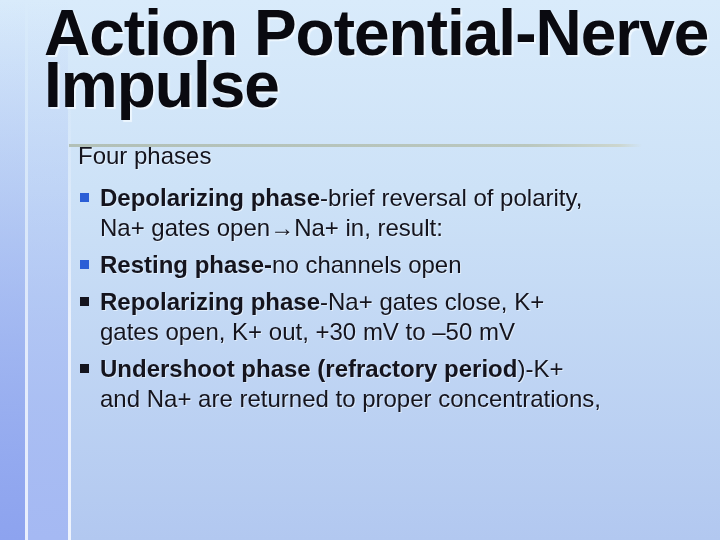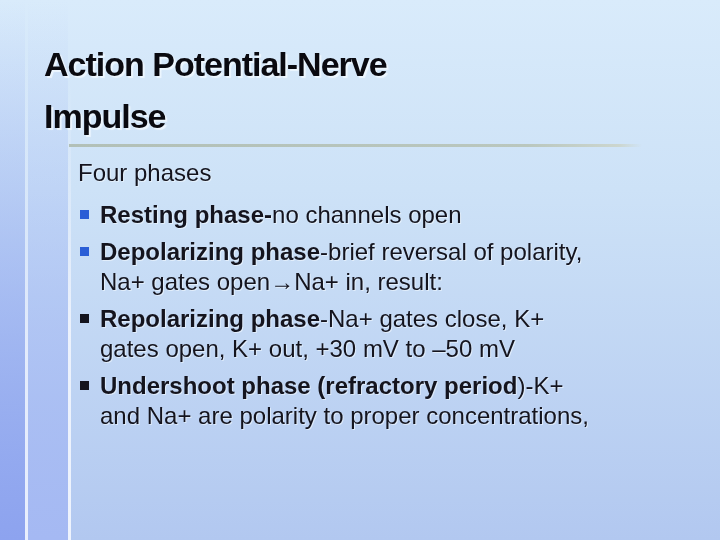--- a/index.html
+++ b/index.html
@@ -17,28 +17,28 @@
     background:linear-gradient(180deg, rgba(233,239,253,0) 10%, rgba(233,239,253,0.85) 65%, #e9effd 100%); }
   .band2 { left:28px; width:40px;
     background:linear-gradient(180deg, rgba(160,181,243,0) 0%, rgba(160,181,243,0.40) 45%, #a5b9f3 100%); }
   .sep2 { left:68px; width:3px;
     background:linear-gradient(180deg, rgba(238,243,253,0) 15%, rgba(238,243,253,0.95) 60%, #eef3fd 100%); }
   .content-topline {
     position:absolute; left:69px; top:144px; width:573px; height:3px;
     background:linear-gradient(90deg, #b2c0b7 0%, #bac7be 80%, #ccd6cf 96%, rgba(204,214,207,0) 100%);
   }
   .title {
-    position:absolute; left:44px; top:38px; margin:0;
-    font-size:34px; line-height:52px; font-weight:900; letter-spacing:-1px;
+    position:absolute; left:44px; top:7px; margin:0;
+    font-size:64px; line-height:52px; font-weight:900; letter-spacing:-1px;
     color:#0a0a10;
     text-shadow:2px 2px 1px rgba(242,249,255,0.85);
   }
   .title span { display:block; }
   .body {
-    position:absolute; left:78px; top:158px; width:620px;
+    position:absolute; left:78px; top:141px; width:620px;
     color:#14141e; font-size:24px; line-height:30px;
     text-shadow:1px 1px 0 rgba(244,250,255,0.6);
   }
   .intro { margin:0 0 12px 0; }
   ul.bullets { list-style:none; margin:0; padding:0; }
   ul.bullets li { position:relative; padding-left:22px; margin-bottom:7px; }
   .marker { position:absolute; left:2px; top:10px; width:9px; height:9px; }
   .marker.blue  { background:#2b5ed6; }
   .marker.black { background:#14141e; }
   .b { font-weight:bold; }
@@ -57,29 +57,29 @@
   <h1 class="title">
     <span>Action Potential-Nerve</span>
     <span>Impulse</span>
   </h1>
 
   <div class="body">
     <p class="intro">Four phases</p>
     <ul class="bullets" id="bullet-list">
         <li>
           <span class="marker blue"></span>
-          <div><span class="b">Resting phase-</span><span>no channels open</span></div>
+          <div><span class="b">Depolarizing phase</span><span>-brief reversal of polarity,</span><br><span>Na+ gates open→Na+ in, result:</span></div>
         </li>
         <li>
           <span class="marker blue"></span>
-          <div><span class="b">Depolarizing phase</span><span>-brief reversal of polarity,</span><br><span>Na+ gates open→Na+ in, result:</span></div>
+          <div><span class="b">Resting phase-</span><span>no channels open</span></div>
         </li>
         <li>
           <span class="marker black"></span>
           <div><span class="b">Repolarizing phase</span><span>-Na+ gates close, K+</span><br><span>gates open, K+ out, +30 mV to –50 mV</span></div>
         </li>
         <li>
           <span class="marker black"></span>
-          <div><span class="b">Undershoot phase (refractory period</span><span>)-K+</span><br><span>and Na+ are polarity to proper concentrations,</span><br></div>
+          <div><span class="b">Undershoot phase (refractory period</span><span>)-K+</span><br><span>and Na+ are returned to proper concentrations,</span><br></div>
         </li>
       </ul>
   </div>
 </div>
 
 </body></html>

